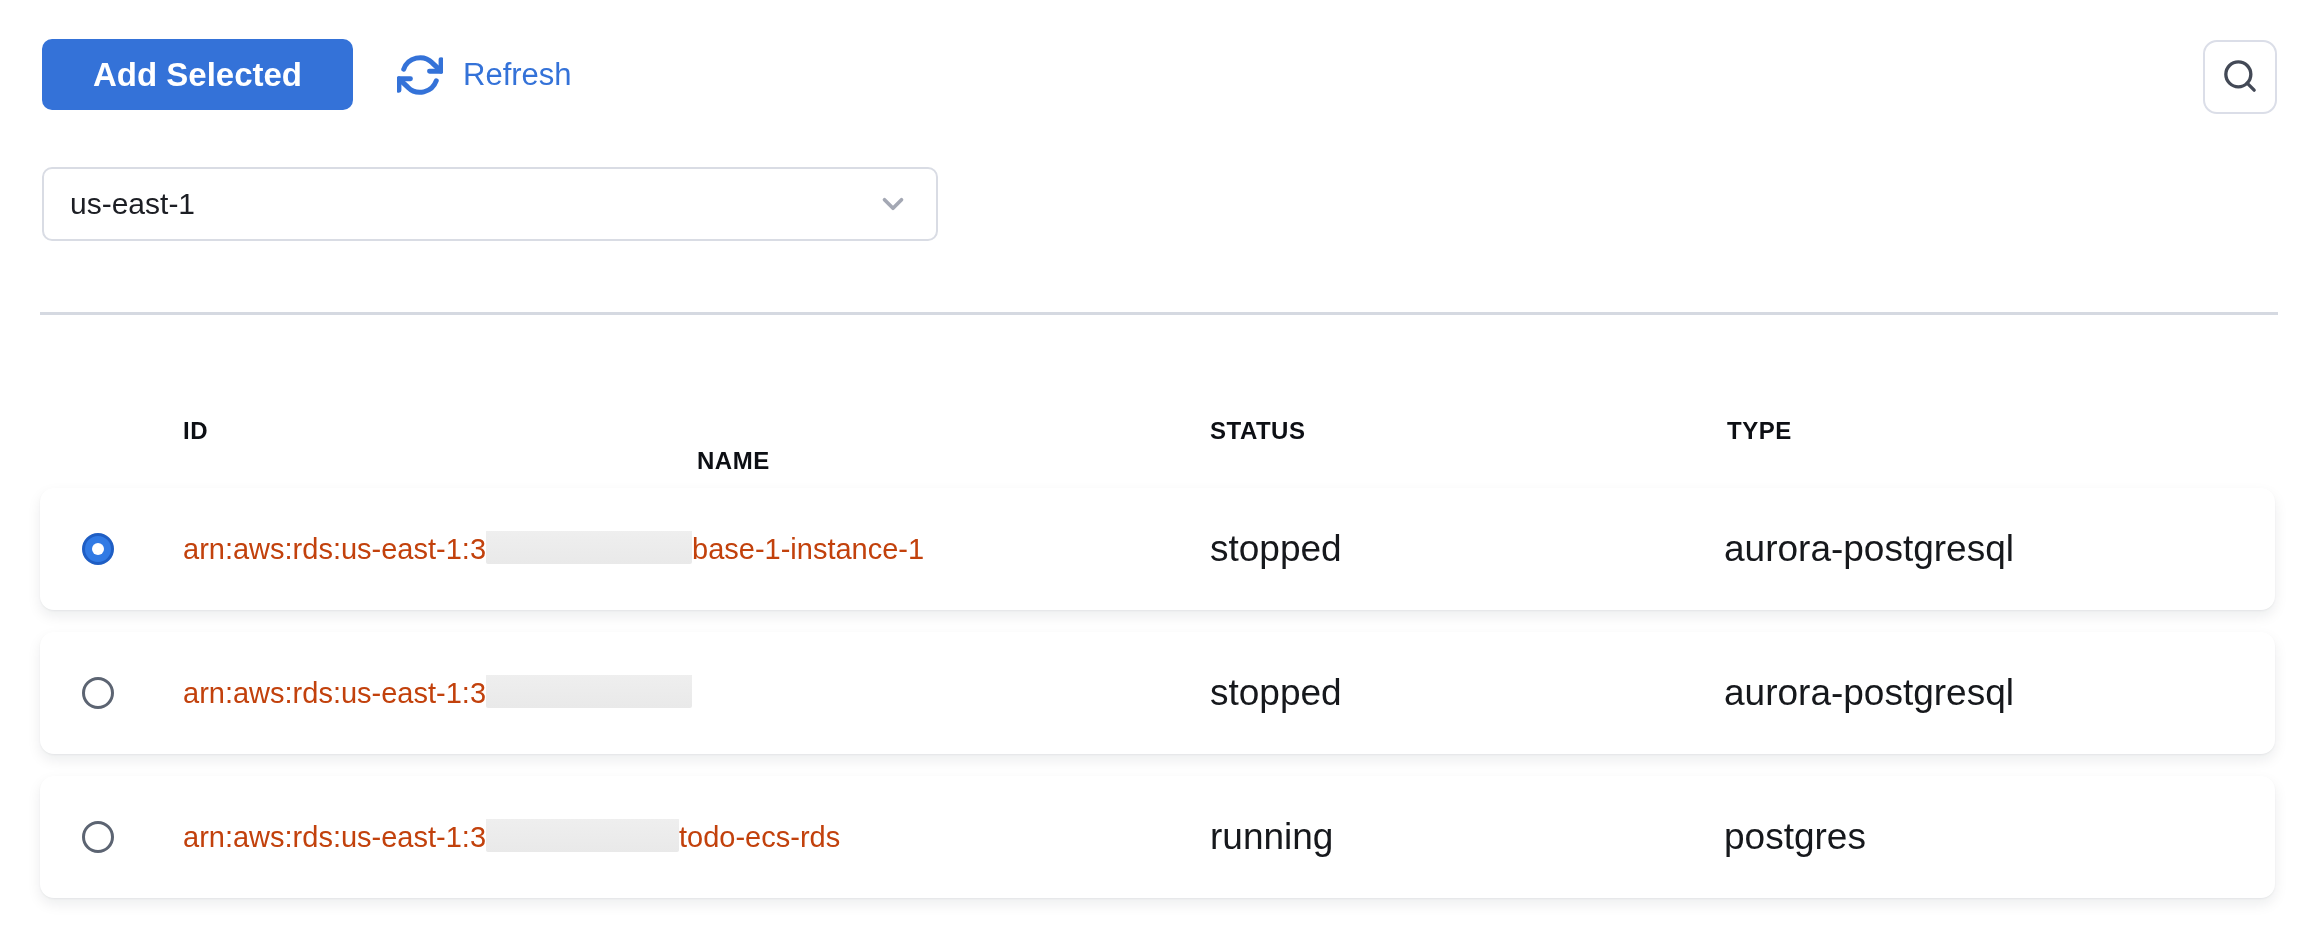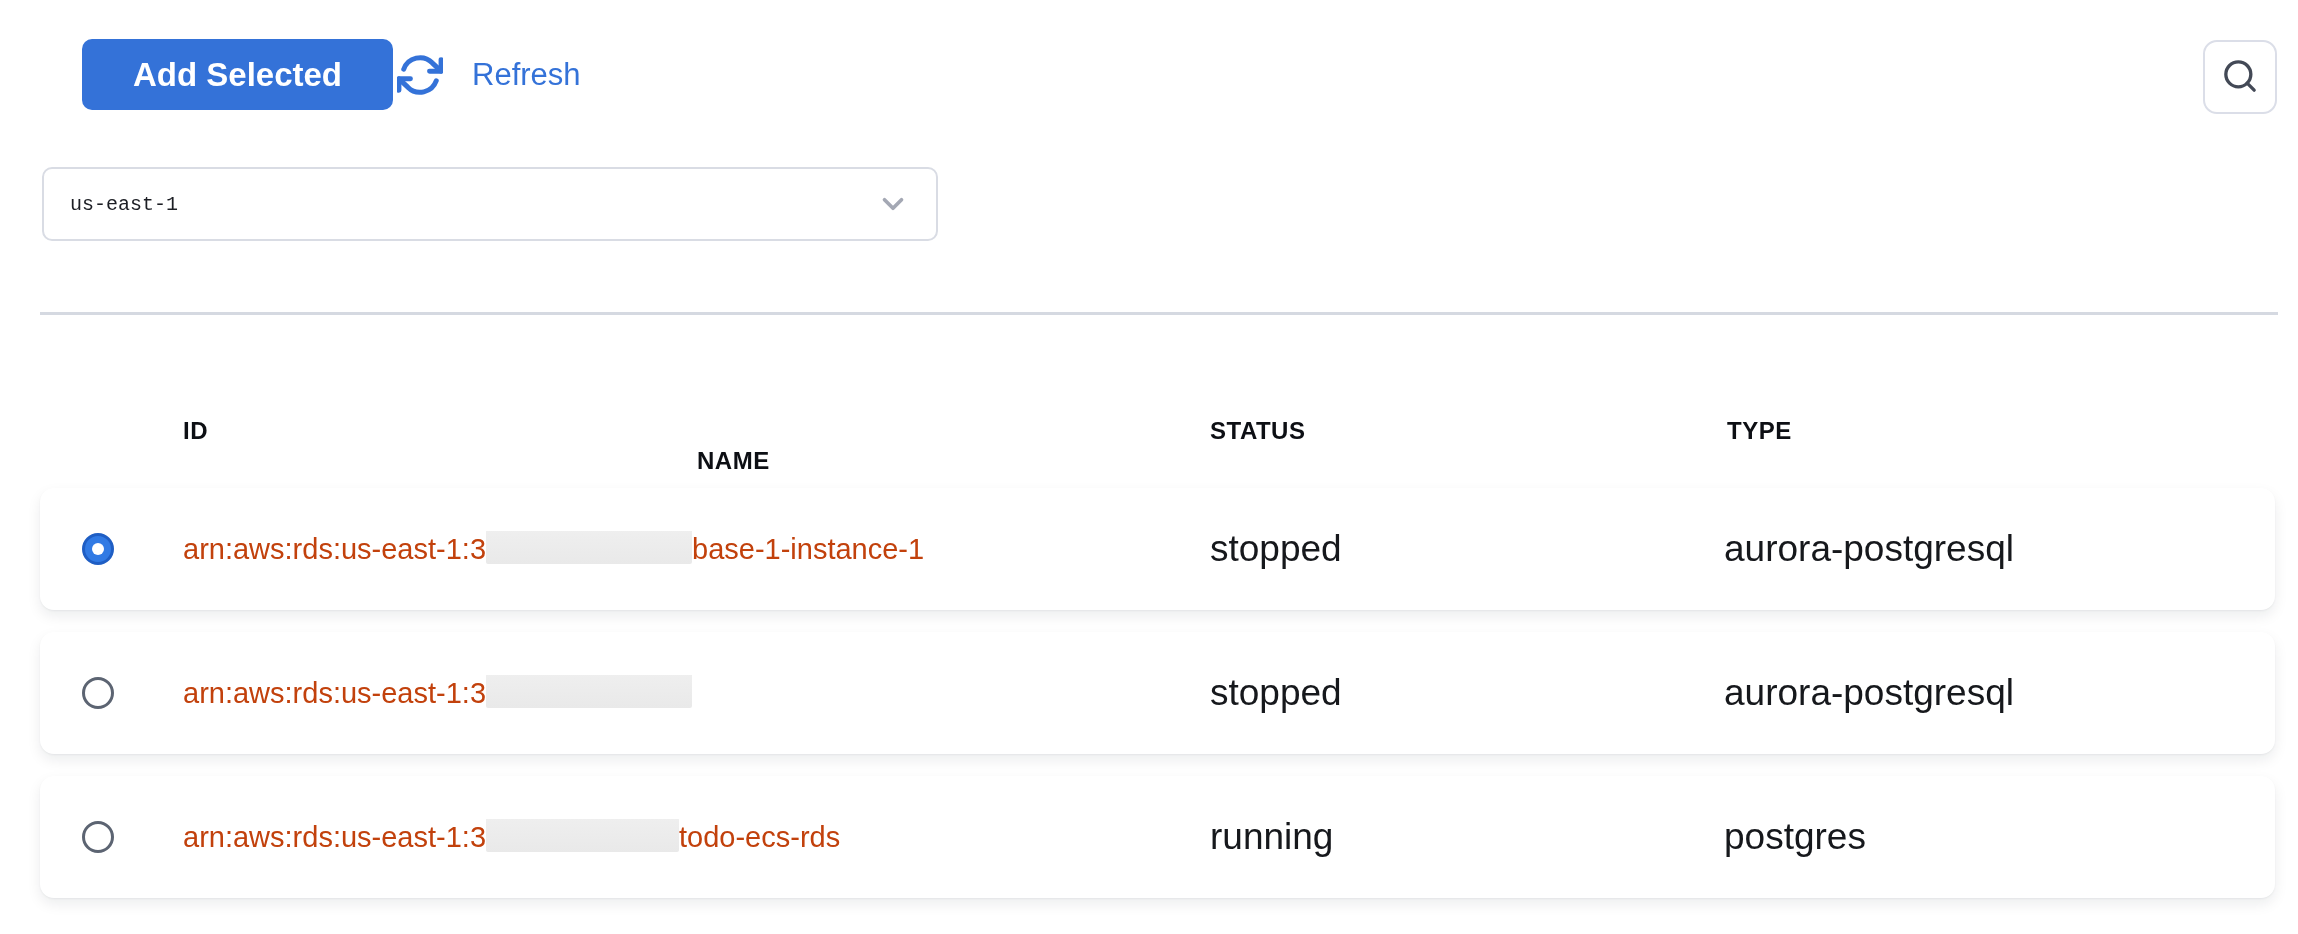--- a/index.html
+++ b/index.html
@@ -8,42 +8,42 @@
     position:relative; width:2298px; height:934px; background:#ffffff;
     font-family:"Liberation Sans", sans-serif; color:#16181c; overflow:hidden;
   }
 
   
   .add-btn {
     position:absolute; left:42px; top:39px; width:311px; height:71px;
     background:var(--accent); border:none; border-radius:10px;
     color:#ffffff; font-family:"Liberation Sans", sans-serif;
     font-size:33px; font-weight:bold; cursor:pointer;
-    display:flex; align-items:center; justify-content:center;margin-left:40px;
+    display:flex; align-items:center; justify-content:center;
   }
   .refresh-link {
     position:absolute; left:397px; top:39px; height:71px;
-    display:flex; align-items:center; gap:29px; cursor:pointer;
+    display:flex; align-items:center; gap:20px; cursor:pointer;
     color:var(--accent); font-size:31px; font-weight:500;
     background:none; border:none; font-family:"Liberation Sans", sans-serif;
   }
   .refresh-link svg { display:block; }
   .search-btn {
     position:absolute; left:2203px; top:40px; width:74px; height:74px;
     background:#ffffff; border:2px solid #dbdee8; border-radius:14px;
     display:flex; align-items:center; justify-content:center; cursor:pointer;
   }
 
   
   .region-select {
     position:absolute; left:42px; top:167px; width:896px; height:74px;
     background:#ffffff; border:2px solid #d9dce4; border-radius:10px;
     display:flex; align-items:center; padding:0 26px; cursor:pointer;
   }
-  .region-select .value { font-size:20px; color:#1c1e24; flex:1;font-family:Liberation Mono, monospace; }
+  .region-select .value { font-size:30px; color:#1c1e24; flex:1; }
   .region-select svg { display:block; }
 
   
   .divider {
     position:absolute; left:40px; top:312px; width:2238px; height:3px;
     background:#d5d9e1; border:none;
   }
 
   
   .col-header {

